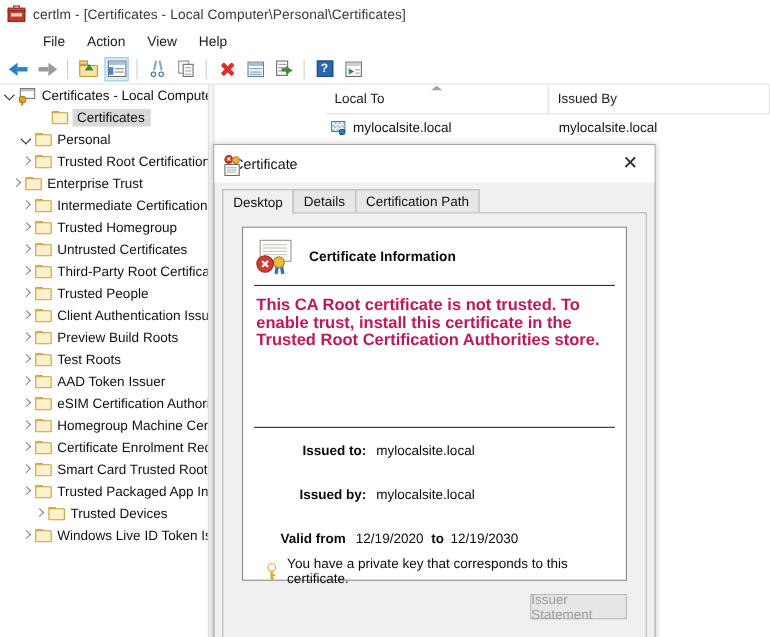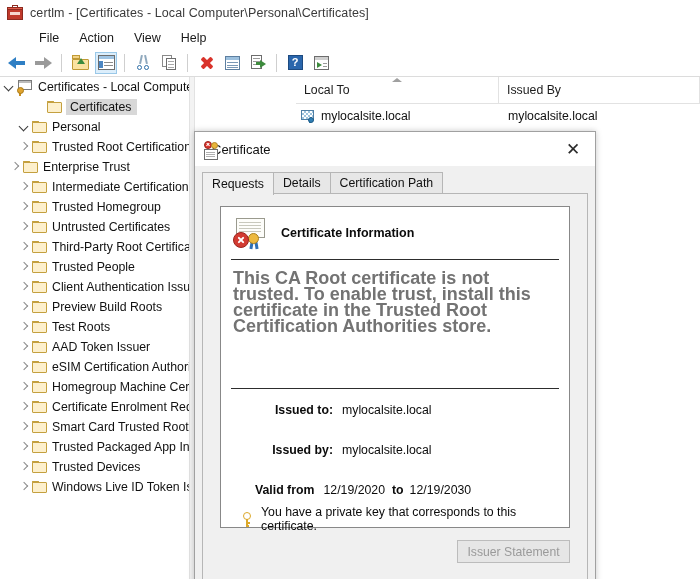--- a/index.html
+++ b/index.html
@@ -218,21 +218,21 @@
   }
 
   #certdlg .infobox {
     position:absolute; left:17px; right:17px; top:12px; height:322px;
     background:#ffffff; border:1px solid #888888; box-sizing:border-box;
   }
   #certdlg .ci-head { display:flex; align-items:center; height:52px; padding-left:12px; }
   #certdlg .ci-head .ci-title { font-size:12.5px; font-weight:bold; color:#0b0b0b; margin-left:14px; }
   #certdlg .ci-rule { height:1px; background:#2d2d2d; margin: 0 10px; }
   #certdlg .ci-warn {
-    font-size:18px; font-weight:bold; color:#737373; line-height:16px;
+    font-size:15px; font-weight:bold; color:#be185d; line-height:16px;
     padding: 10px 14px 0 12px;
   }
   #certdlg .ci-rule2 { position:absolute; left:10px; right:10px; top:181px; height:1px; background:#2d2d2d; }
 
   #certdlg .field { position:absolute; display:flex; font-size:12.3px; color:#0b0b0b; }
   #certdlg .field .flabel { font-weight:bold; text-align:right; width:78px; flex:0 0 auto; }
   #certdlg .field .fvalue { margin-left:9px; }
   #certdlg .f-to { left:34px; top:196px; }
   #certdlg .f-by { left:34px; top:236px; }
   #certdlg .f-valid { left:34px; top:276px; }
@@ -256,21 +256,21 @@
   .ico-certinfo .ln { position:absolute;left:6px;width:22px;height:1px;background:#c8c8bc; }
   .ico-certinfo .badx { position:absolute;left:0;bottom:0;width:16px;height:16px;border-radius:50%;background:#d23b32;border:1.5px solid #9c241e;box-sizing:border-box; }
   .ico-certinfo .badx::before,.ico-certinfo .badx::after { content:"";position:absolute;left:2.6px;top:6px;width:8px;height:2px;background:#ffffff;border-radius:1px; }
   .ico-certinfo .badx::before{transform:rotate(45deg);} .ico-certinfo .badx::after{transform:rotate(-45deg);}
   .ico-certinfo .seal { position:absolute;left:15px;bottom:4px;width:11px;height:11px;border-radius:50%;background:#edb93f;border:1.5px solid #a9801f;box-sizing:border-box; }
   .ico-certinfo .rb1,.ico-certinfo .rb2 { position:absolute;bottom:-1px;width:3px;height:7px;background:#2f6fb5; }
   .ico-certinfo .rb1 { left:17px;transform:rotate(10deg); }
   .ico-certinfo .rb2 { left:22px;transform:rotate(-10deg); }
 
   #certdlg .issuerbtn {
-    position:absolute; right:17px; top:346px; width:113px; height:23px;
+    position:absolute; right:17px; top:346px; width:88px; height:23px;
     background:#e6e6e6; border:1px solid #bcbcbc; box-sizing:border-box;
     font-size:12.2px; color:#9a9a9a; display:flex; align-items:center; justify-content:center;
   }
 </style>
 </head>
 <body>
 
 <div id="app">
 
   <div id="titlebar">
@@ -524,21 +524,21 @@
         <span class="tlabel">Smart Card Trusted Roots</span>
       </div>
       <div class="tree-row" style="padding-left: 17px;">
         <span class="chev collapsed"></span>
         <span class="ico-folder">
           <span class="tb"></span>
           <span class="bk"></span>
         </span>
         <span class="tlabel">Trusted Packaged App Installation Authorities</span>
       </div>
-      <div class="tree-row" style="padding-left: 17px;">
+      <div class="tree-row" style="padding-left: 29px;">
         <span class="chev collapsed"></span>
         <span class="ico-folder">
           <span class="tb"></span>
           <span class="bk"></span>
         </span>
         <span class="tlabel">Trusted Devices</span>
       </div>
       <div class="tree-row" style="padding-left: 17px;">
         <span class="chev collapsed"></span>
         <span class="ico-folder">
@@ -584,21 +584,21 @@
           <span class="pg"></span>
           <span class="l" style="top:3px"></span><span class="l" style="top:5px"></span><span class="l" style="top:7px"></span>
           <span class="x"></span><span class="seal"></span>
         </span>
       </span>
       <span class="dt-text">Certificate</span>
       <span class="dlg-close">✕</span>
     </div>
 
     <div class="tabs">
-      <div class="tab active">Requests</div>
+      <div class="tab active">Desktop</div>
       <div class="tab">Details</div>
       <div class="tab">Certification Path</div>
     </div>
 
     <div class="tabbody">
 
       <div class="infobox">
         <div class="ci-head">
           <span class="ico-certinfo">
             <span class="paper"></span>

